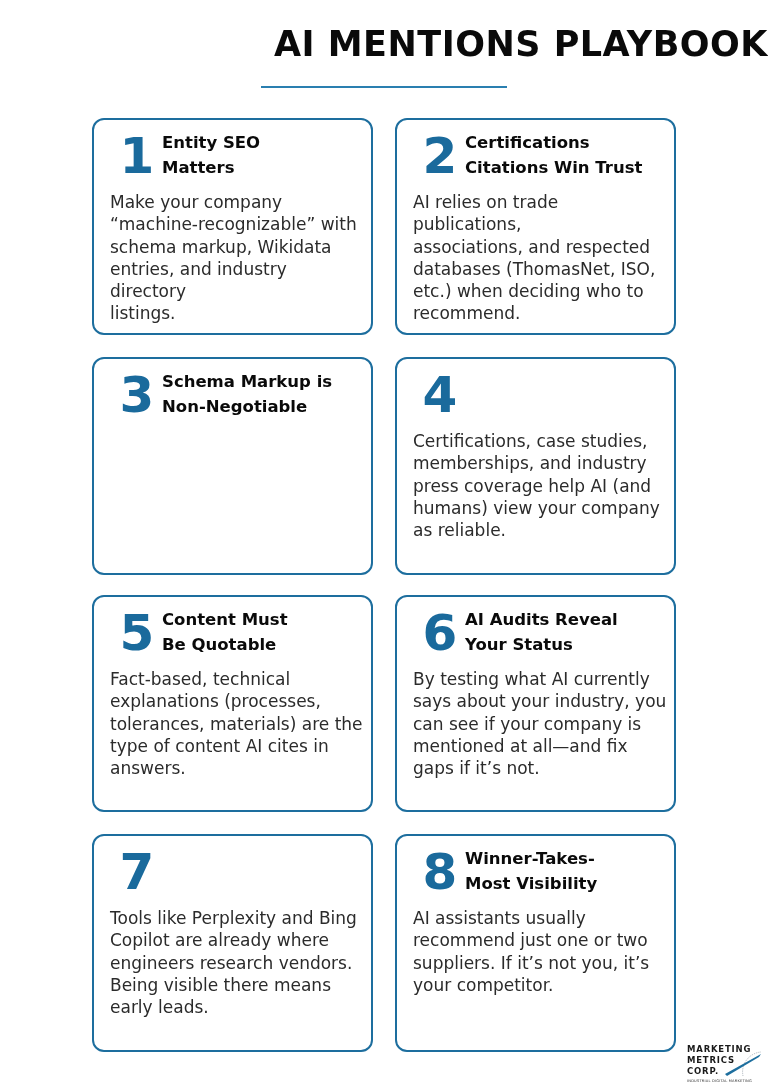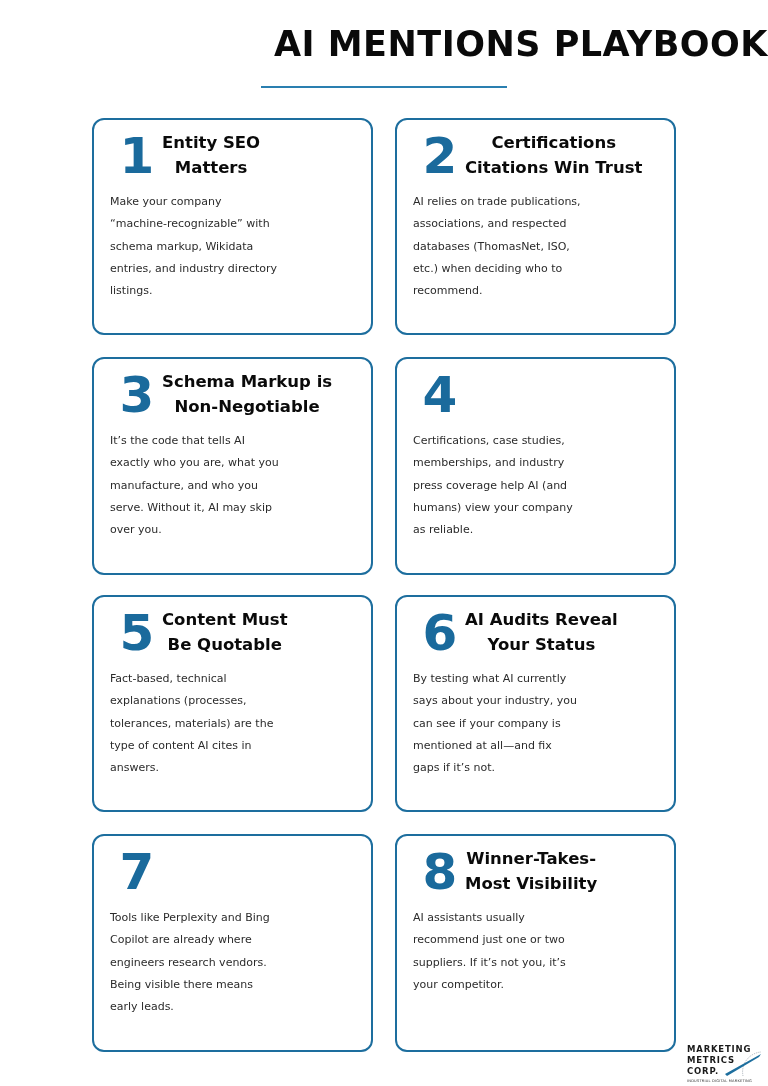--- a/index.html
+++ b/index.html
@@ -20,25 +20,25 @@
     background: #fff; padding: 0;
   }
   .card-head { position: absolute; left: 22px; top: 8px; display: flex; align-items: flex-start; }
   .card-num {
     font-family: "DejaVu Sans", sans-serif; font-weight: bold; font-size: 50px; line-height: 56px;
     color: #1a6a9c; width: 40px; text-align: center; letter-spacing: -2px;
   }
   .card-title {
     margin-left: 6px; margin-top: 2px;
     font-family: "DejaVu Sans", sans-serif; font-weight: bold; font-size: 16.5px; line-height: 25px;
-    color: #0a0a0a; white-space: pre-line; text-align: center;
+    color: #0a0a0a; white-space: pre-line;
   }
   .card-body {
     position: absolute; left: 16px; top: 71px; width: 256px;
-    font-family: "DejaVu Sans", sans-serif; font-size: 11px; line-height: 22.3px; color: #2b2b2b;
+    font-family: "DejaVu Sans", sans-serif; font-size: 17px; line-height: 22.3px; color: #2b2b2b;
     white-space: pre-line;
   }
 
   .c1 { left: 92px;  top: 118px; height: 217px; }
   .c2 { left: 395px; top: 118px; height: 217px; }
   .c3 { left: 92px;  top: 357px; height: 218px; }
   .c4 { left: 395px; top: 357px; height: 218px; }
   .c5 { left: 92px;  top: 595px; height: 217px; }
   .c6 { left: 395px; top: 595px; height: 217px; }
   .c7 { left: 92px;  top: 834px; height: 218px; }
@@ -89,25 +89,20 @@
 etc.) when deciding who to
 recommend.</div>
 </div>
 
 <div class="card c3">
   <div class="card-head">
     <div class="card-num">3</div>
     <div class="card-title">Schema Markup is
 Non-Negotiable</div>
   </div>
-  <div class="card-body">It’s the code that tells AI
-exactly who you are, what you
-manufacture, and who you
-serve. Without it, AI may skip
-over you.</div>
 </div>
 
 <div class="card c4">
   <div class="card-head">
     <div class="card-num">4</div>
   </div>
   <div class="card-body">Certifications, case studies,
 memberships, and industry
 press coverage help AI (and
 humans) view your company

